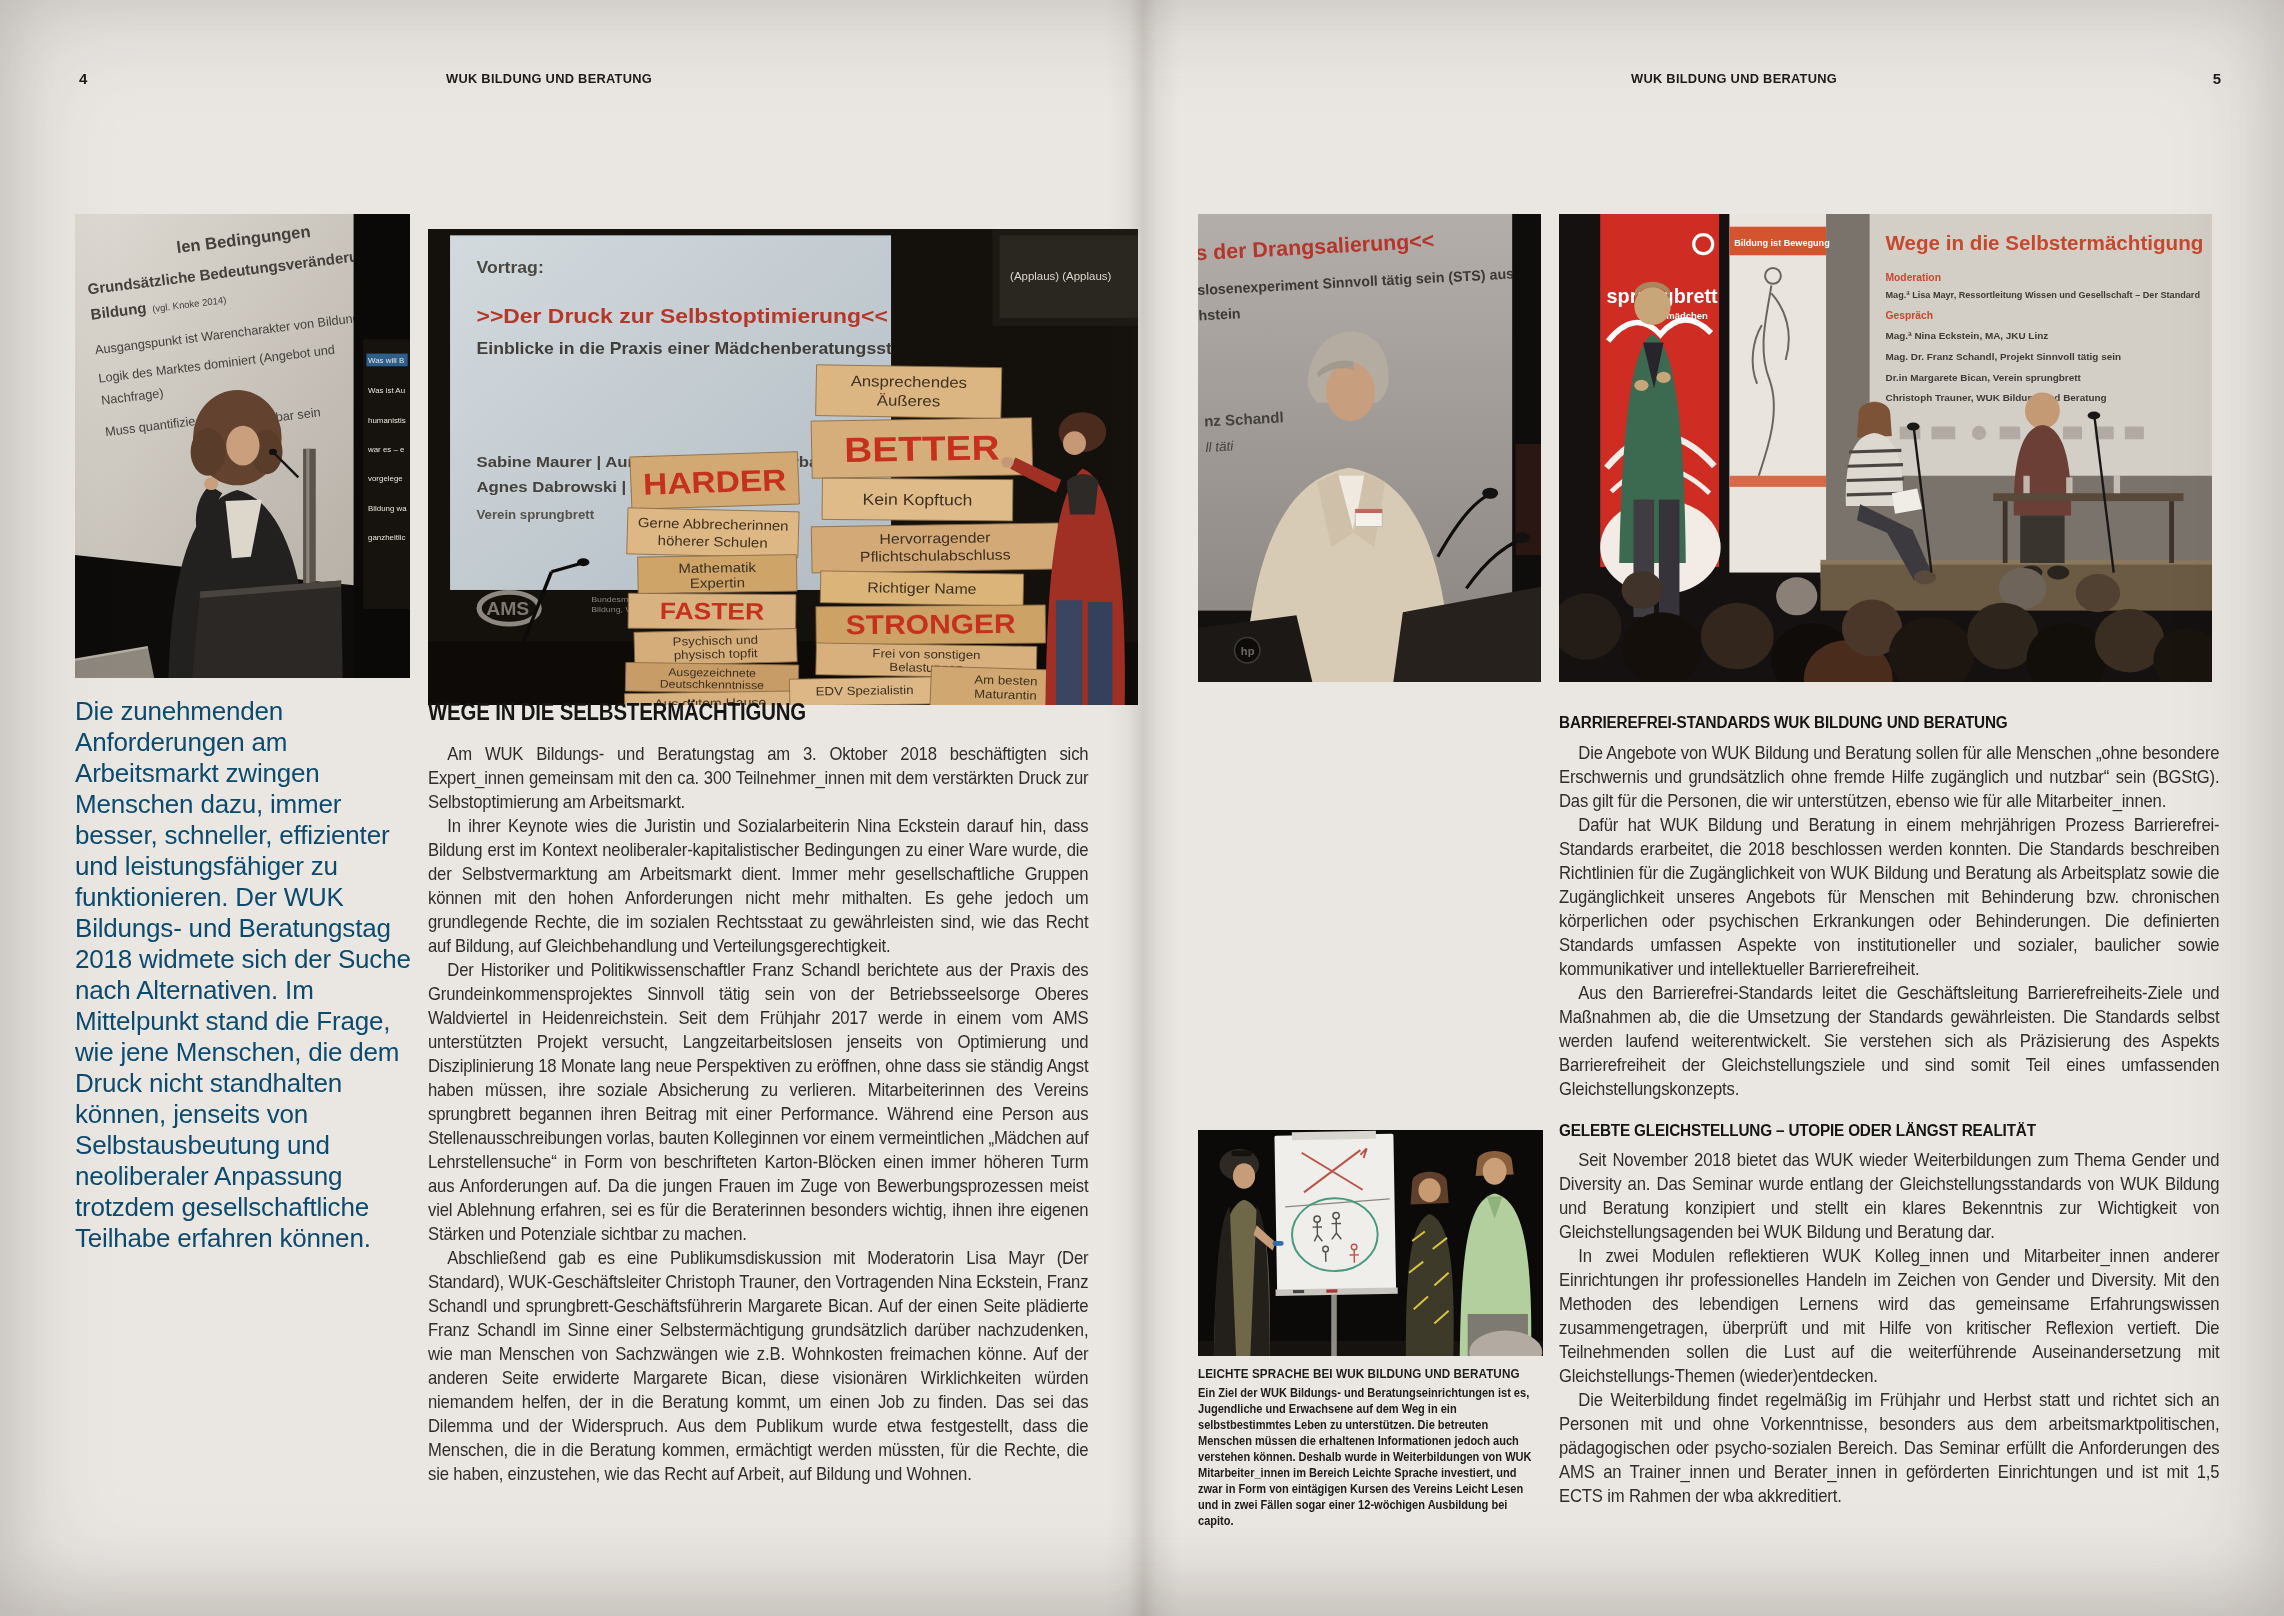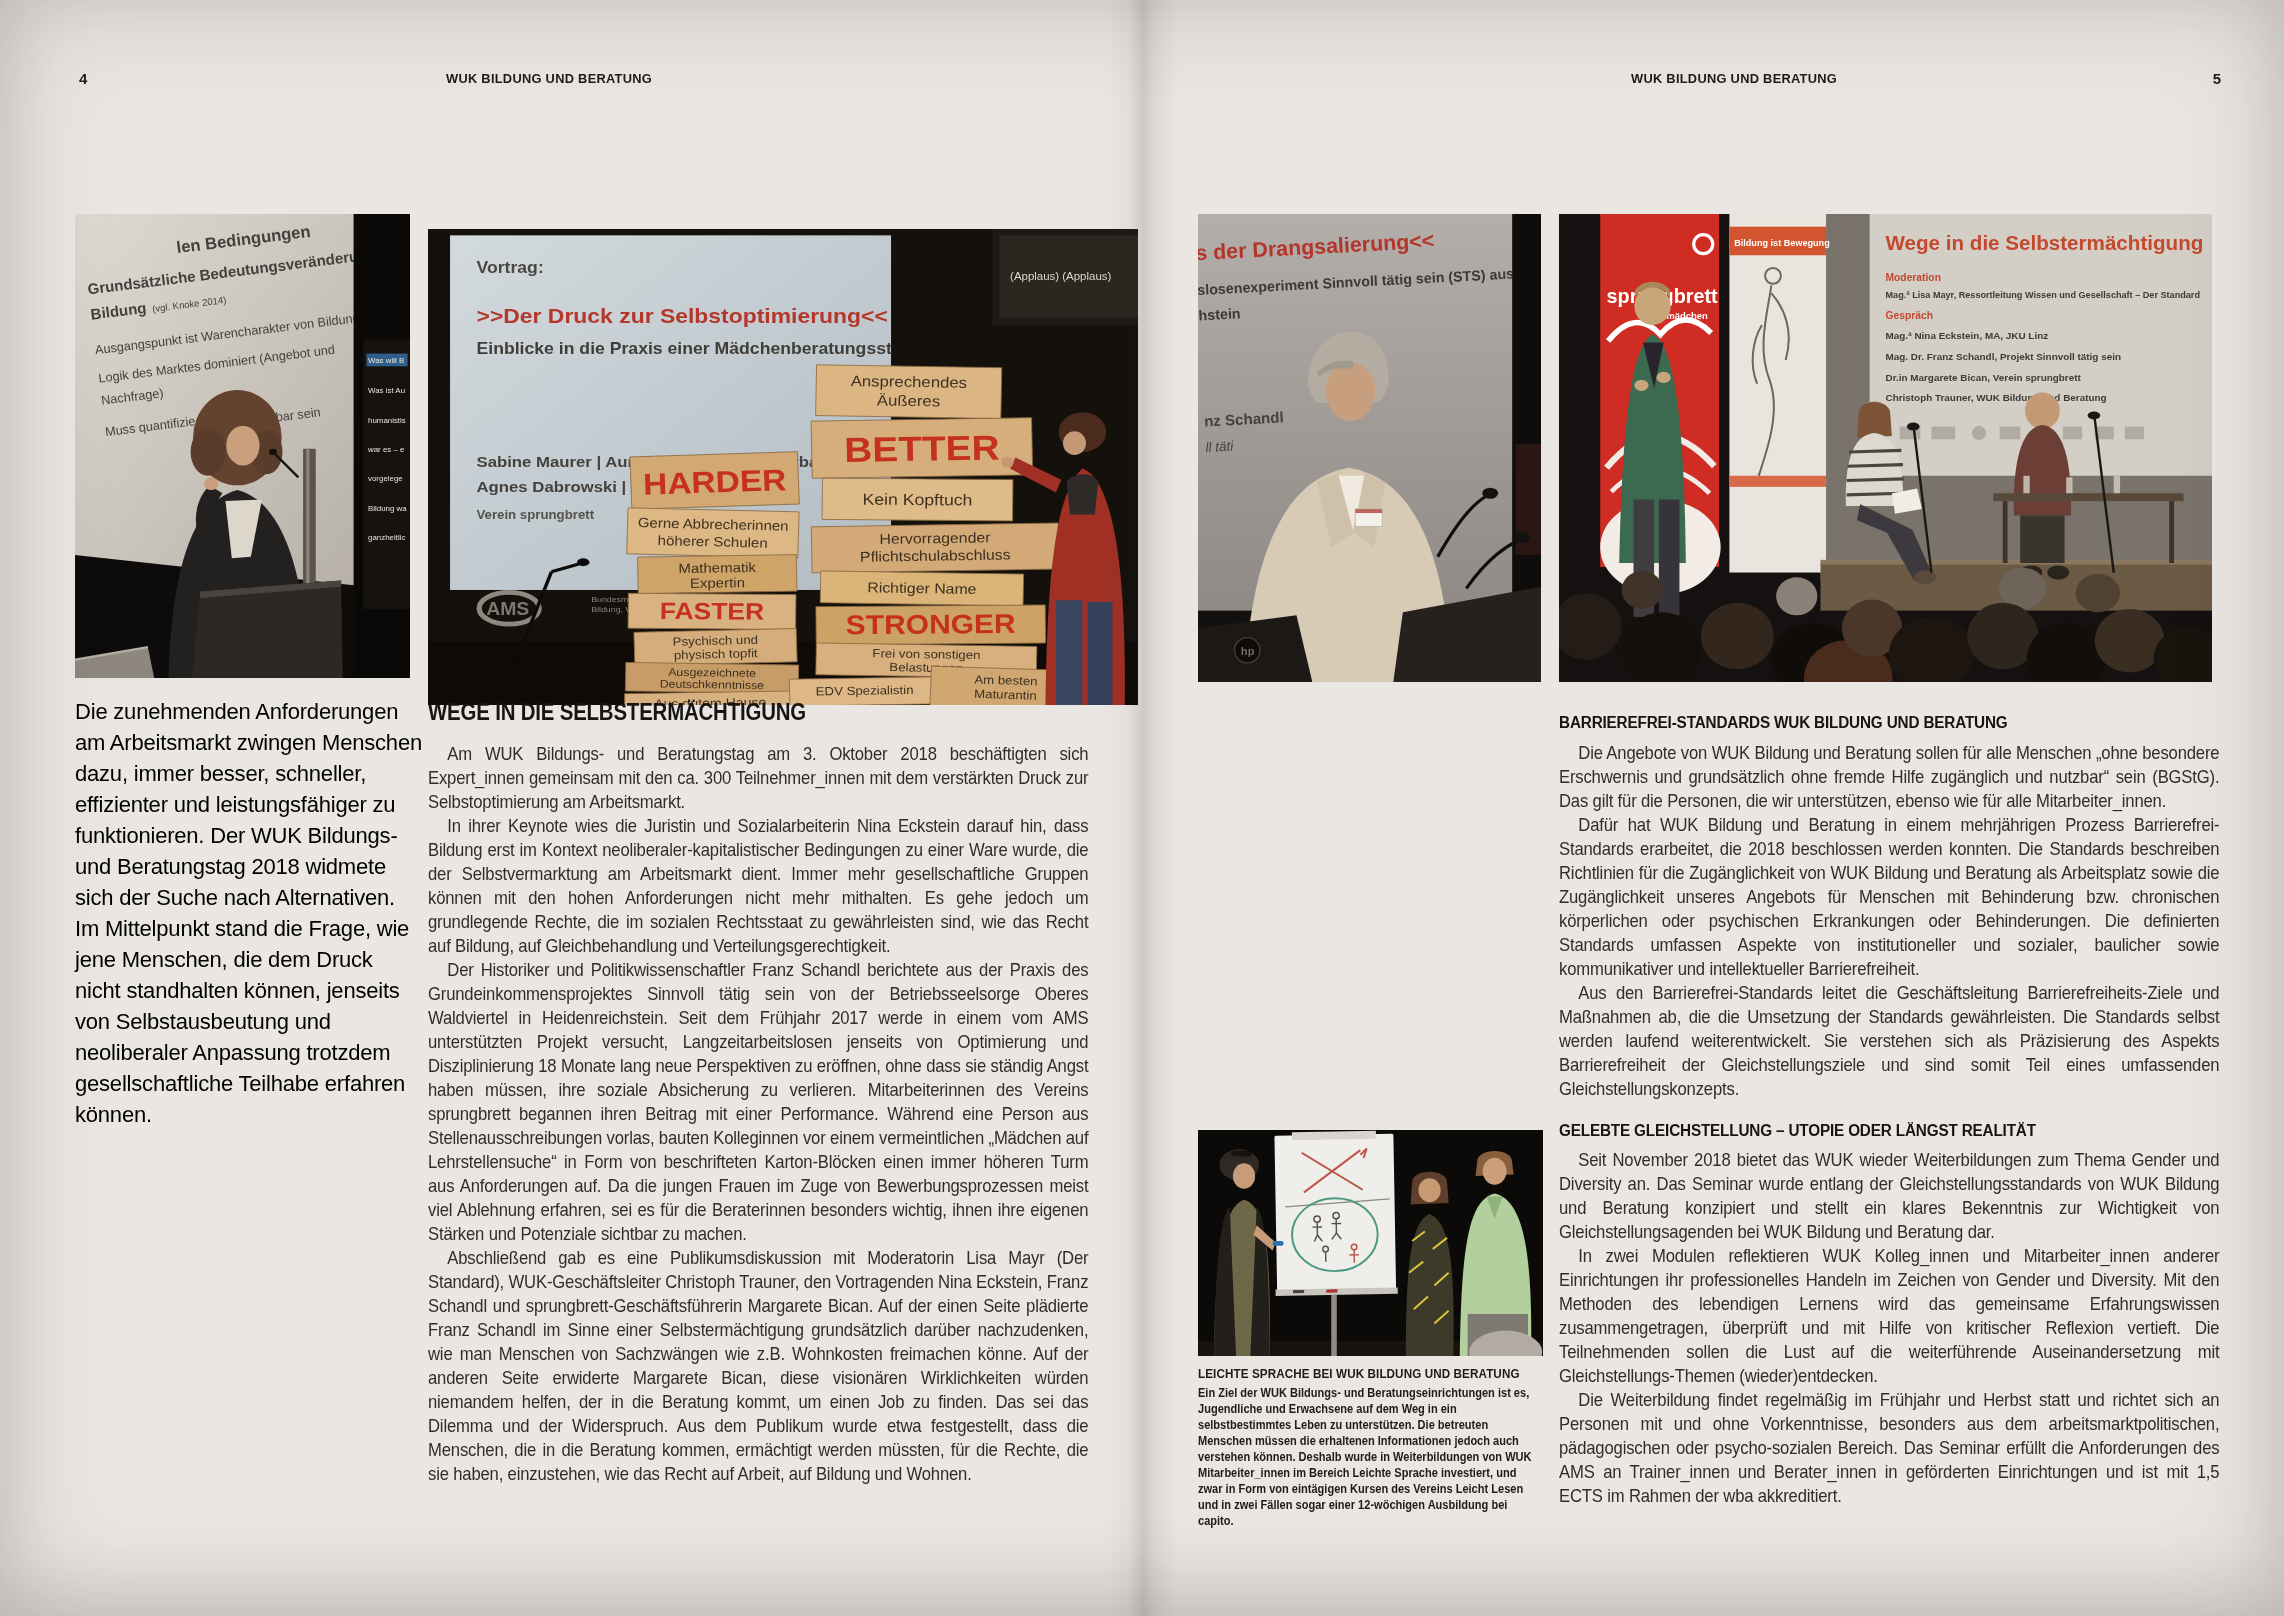--- a/index.html
+++ b/index.html
@@ -14,21 +14,21 @@
     box-shadow:inset 0 0 111px rgba(60,50,40,0.22), inset 0 -24px 63px rgba(60,50,40,0.10);
   }
   .fold{
     position:absolute;top:0;left:1106px;width:73px;height:1616px;pointer-events:none;
     background:linear-gradient(90deg,rgba(0,0,0,0) 0%,rgba(40,32,24,0.04) 30%,rgba(40,32,24,0.13) 48%,rgba(70,58,46,0.17) 51%,rgba(40,32,24,0.06) 70%,rgba(0,0,0,0) 100%);
   }
   .abs{position:absolute;}
   .runhead{font-size:13.5px;font-weight:bold;letter-spacing:0.3px;color:#1d1c1b;transform:scaleX(0.95);transform-origin:0 0;white-space:nowrap;}
   .folio{font-size:15px;font-weight:bold;color:#1d1c1b;}
   .intro{
-    width:347px;font-size:22px;line-height:31px;color:#000000;letter-spacing:-0.2px;
+    width:347px;font-size:26px;line-height:31px;color:#0c4a6e;letter-spacing:-0.2px;
   }
   .article-title{
     font-size:24px;font-weight:bold;color:#161514;letter-spacing:-0.2px;
     transform:scaleX(0.85);transform-origin:0 0;white-space:nowrap;
   }
   .sec-title{
     font-size:17.4px;font-weight:bold;color:#161514;letter-spacing:-0.2px;
     transform:scaleX(0.88);transform-origin:0 0;white-space:nowrap;
   }
   .body-col{

